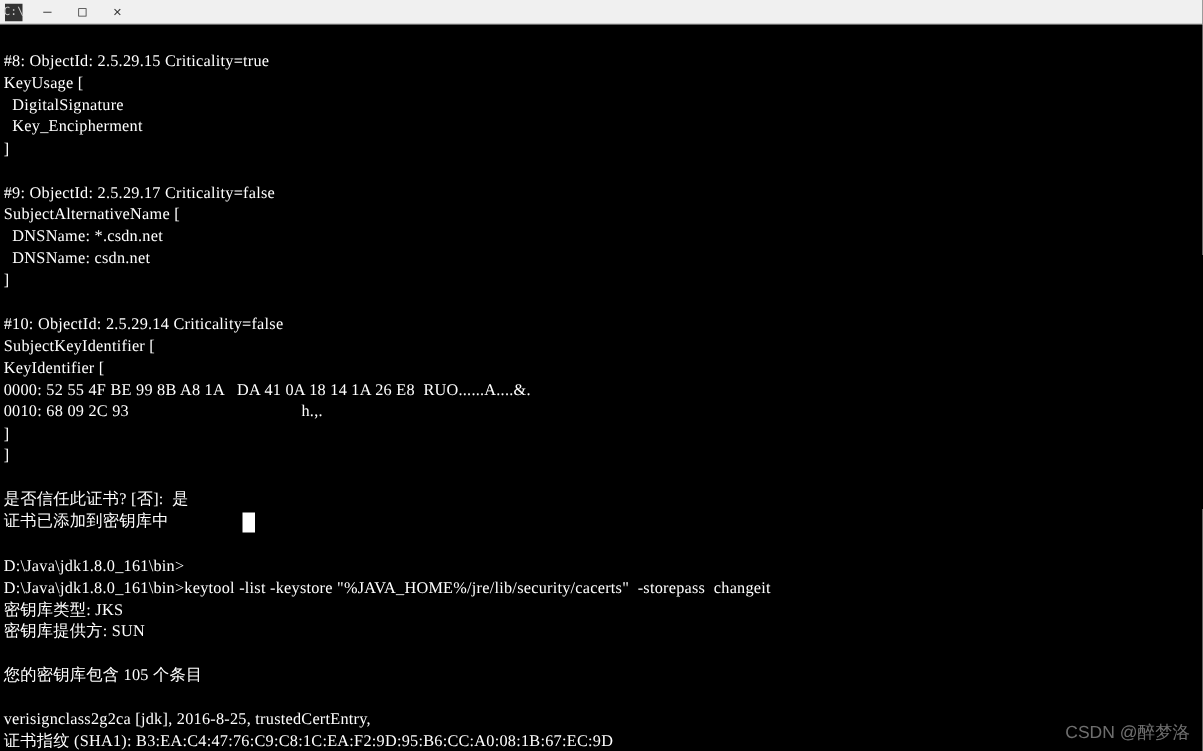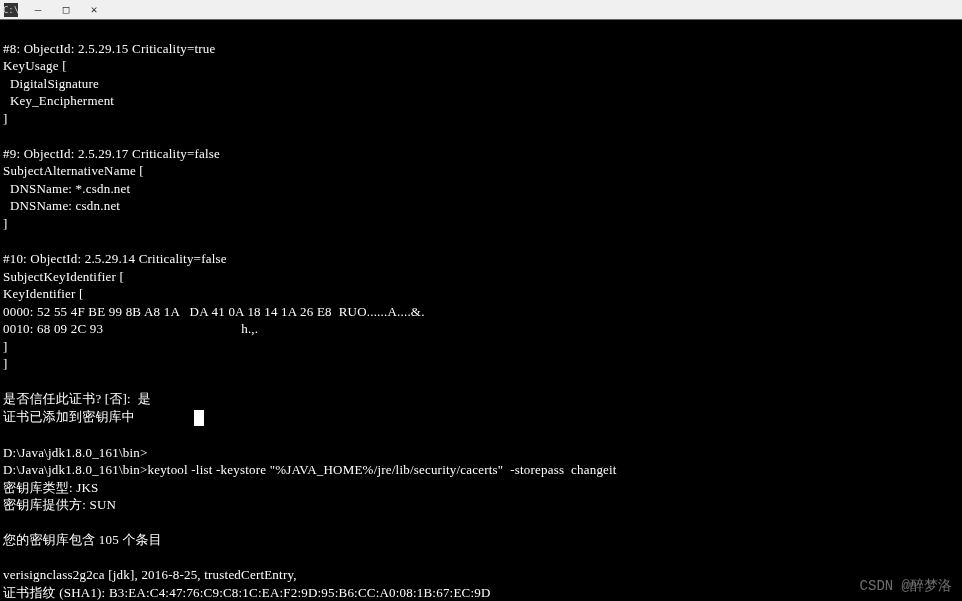--- a/index.html
+++ b/index.html
@@ -69,21 +69,21 @@
       width: 10px;
       height: 16px;
       vertical-align: middle;
     }
     .watermark {
       position: absolute;
       right: 10px;
       bottom: 6px;
       color: rgba(200,200,200,0.55);
       font-size: 14px;
-      font-family: Liberation Mono, monospace;
+      font-family: Liberation Sans, sans-serif;
       pointer-events: none;
     }
   </style>
 </head>
 <body>
 
 <div class="titlebar">
   <span class="titlebar-icon">C:\</span>
   <div class="win-controls">
     <div class="win-btn">—</div>

